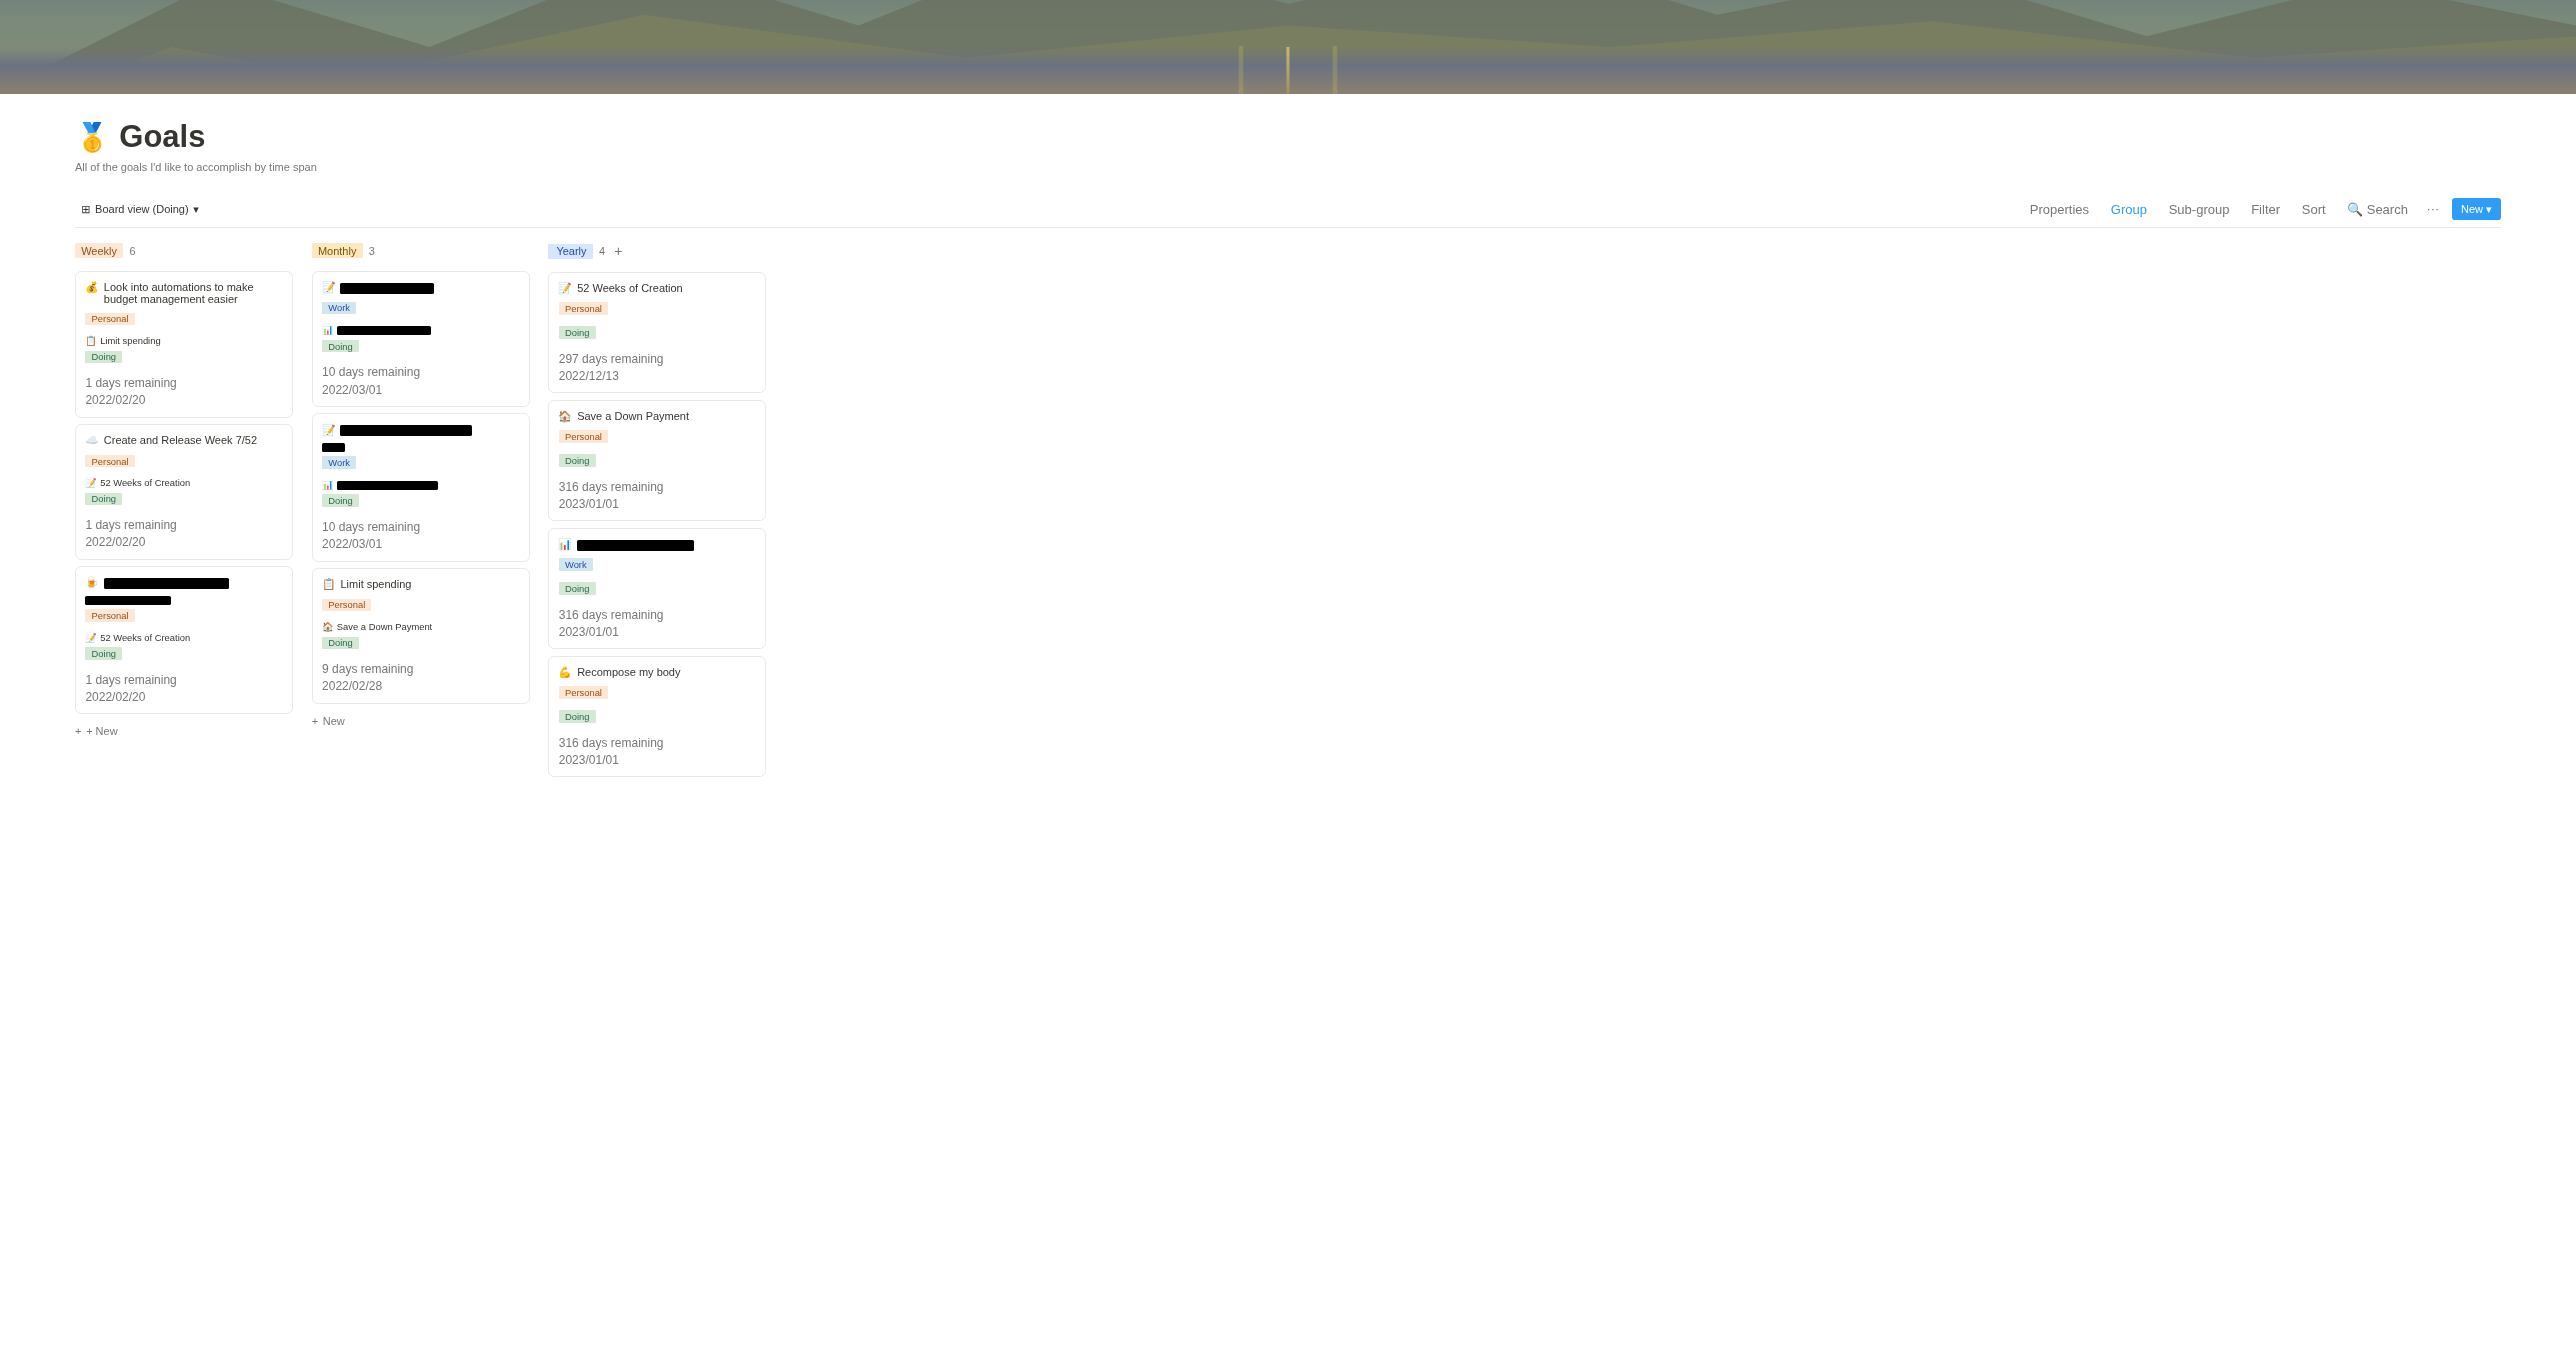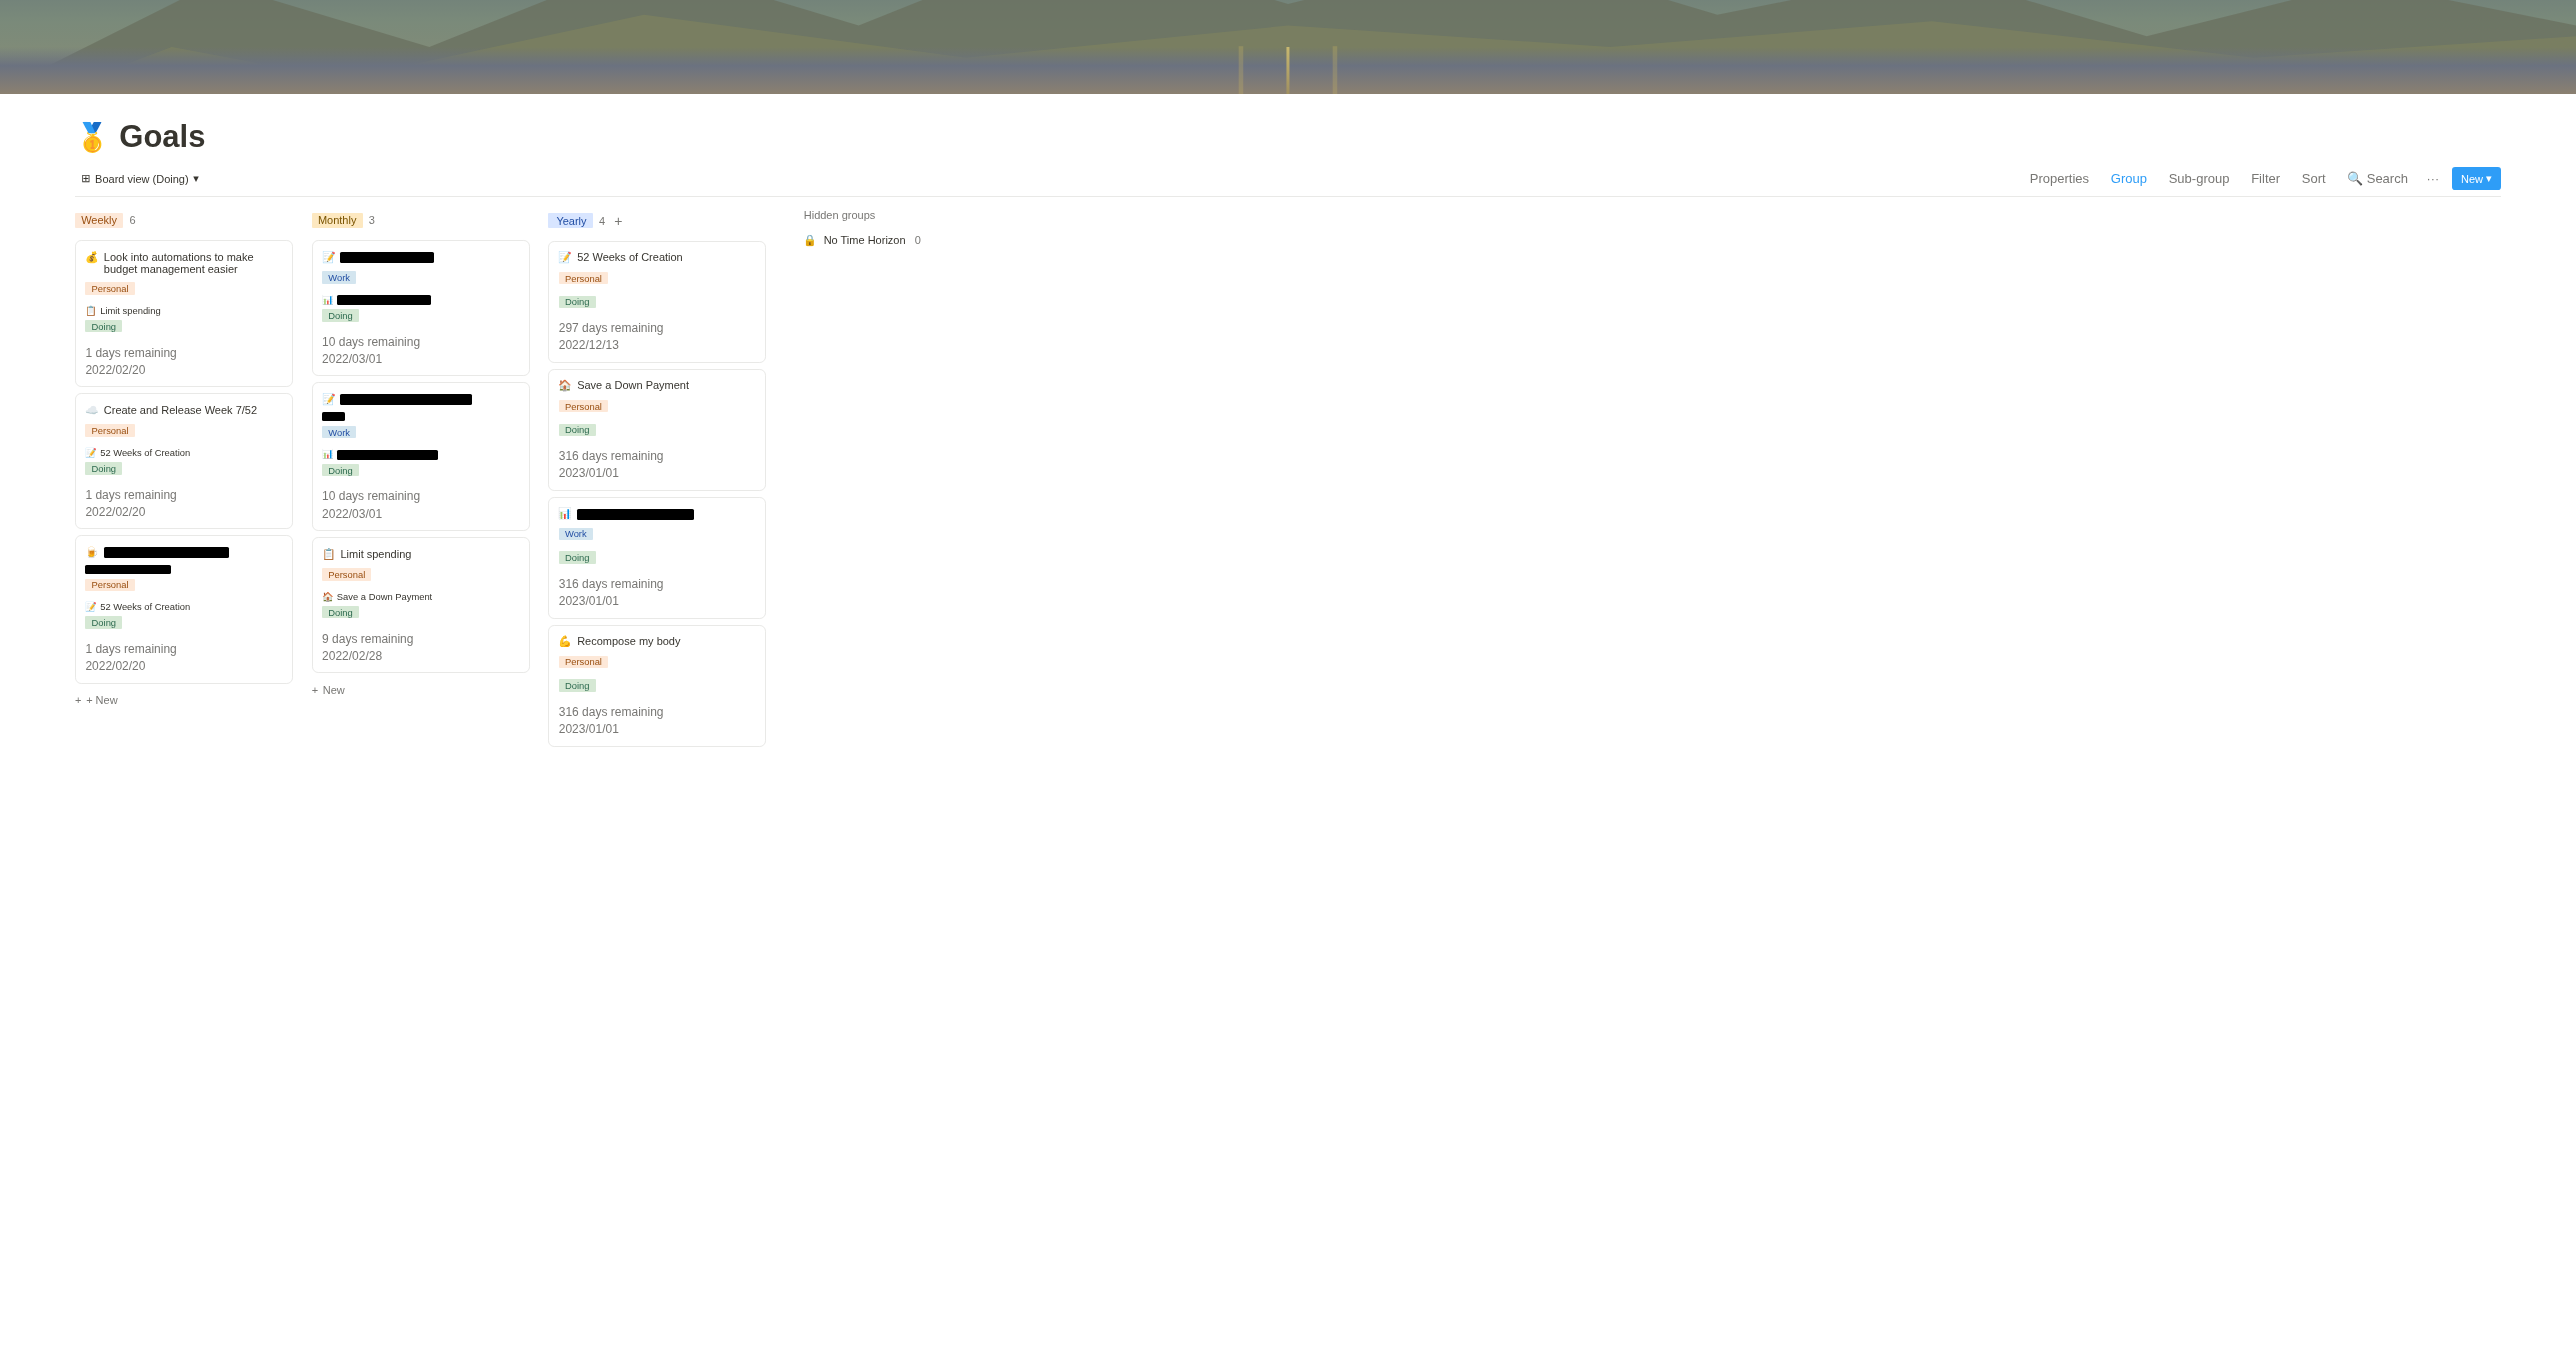--- a/index.html
+++ b/index.html
@@ -152,20 +152,21 @@
     <rect x="598" y="105" width="4" height="8" fill="#c8b060" opacity="0.5"></rect>
   </svg>
 </div>
 
 <div class="page-content">
 
   <div class="page-title-area">
     <span class="page-icon">🥇</span>
     <h1 class="page-title">Goals</h1>
   </div>
+  <p class="page-description">All of the goals I'd like to accomplish by time span</p>
 
   <div class="toolbar">
     <div class="toolbar-left">
       <div class="view-selector">
         <span>⊞</span>
         <span>Board view (Doing)</span>
         <span>▾</span>
       </div>
     </div>
     <div class="toolbar-right">
@@ -353,24 +354,16 @@
           <span class="card-emoji">💪</span>
           <span>Recompose my body</span>
         </div>
         <div><span class="tag tag-personal">Personal</span></div>
         <div><span class="tag tag-doing">Doing</span></div>
         <div class="card-meta">316 days remaining</div>
         <div class="card-meta">2023/01/01</div>
       </div>
     </div>
 
-    <div class="hidden-groups-area">
-      <div class="hidden-groups-title">Hidden groups</div>
-      <div class="hidden-group-item">
-        <span>🔒</span>
-        <span>No Time Horizon</span>
-        <span style="color:#787774; margin-left:3.1px;">0</span>
-      </div>
-    </div>
 
   </div>
 </div>
 
 
 </body></html>

